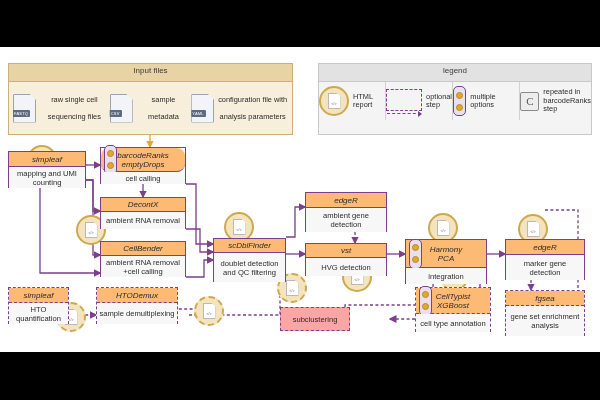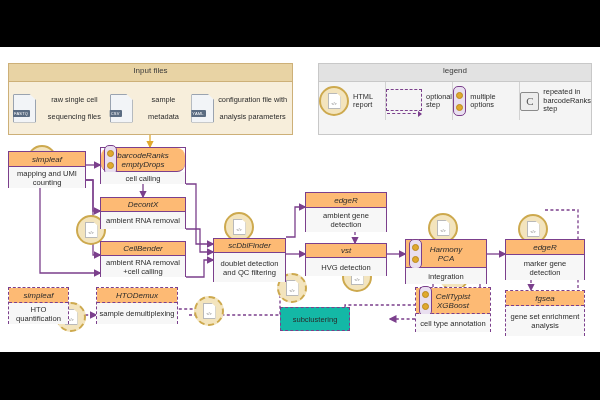--- a/index.html
+++ b/index.html
@@ -43,21 +43,21 @@
   .node{position:absolute;border:1.4px solid #7b3f8c;box-sizing:border-box;background:#fff;}
   .node.optional{border-style:dashed;}
   .node .hdr{background:#fdba74;border-bottom:1.4px solid #7b3f8c;font-style:italic;font-size:8px;
     color:#2b2b2b;text-align:center;display:flex;flex-direction:column;align-items:center;justify-content:center;}
   .node.optional .hdr{border-bottom-style:dashed;}
   .node .body{background:#f7f7f7;font-size:7.6px;line-height:9px;color:#2b2b2b;text-align:center;
     display:flex;align-items:center;justify-content:center;position:relative;padding:0 2px;}
   .node .hdr .ln{display:block;}
   .node .pill{position:absolute;left:3px;top:50%;transform:translateY(-50%);}
   .hdr-inner{position:relative;width:100%;display:flex;flex-direction:column;align-items:center;justify-content:center;height:100%;}
-  .plain{position:absolute;border:1.4px dashed #7b3f8c;background:#14b8a6;font-size:7.6px;color:#2b2b2b;
+  .plain{position:absolute;border:1.4px dashed #7b3f8c;background:#fca5a5;font-size:7.6px;color:#2b2b2b;
     display:flex;align-items:center;justify-content:center;box-sizing:border-box;}
   .circ-node{position:absolute;}
   svg.wires{position:absolute;left:0;top:0;width:600px;height:305px;pointer-events:none;}
 </style>
 </head>
 <body>
 
 <div id="canvas">
 
   <svg class="wires">

